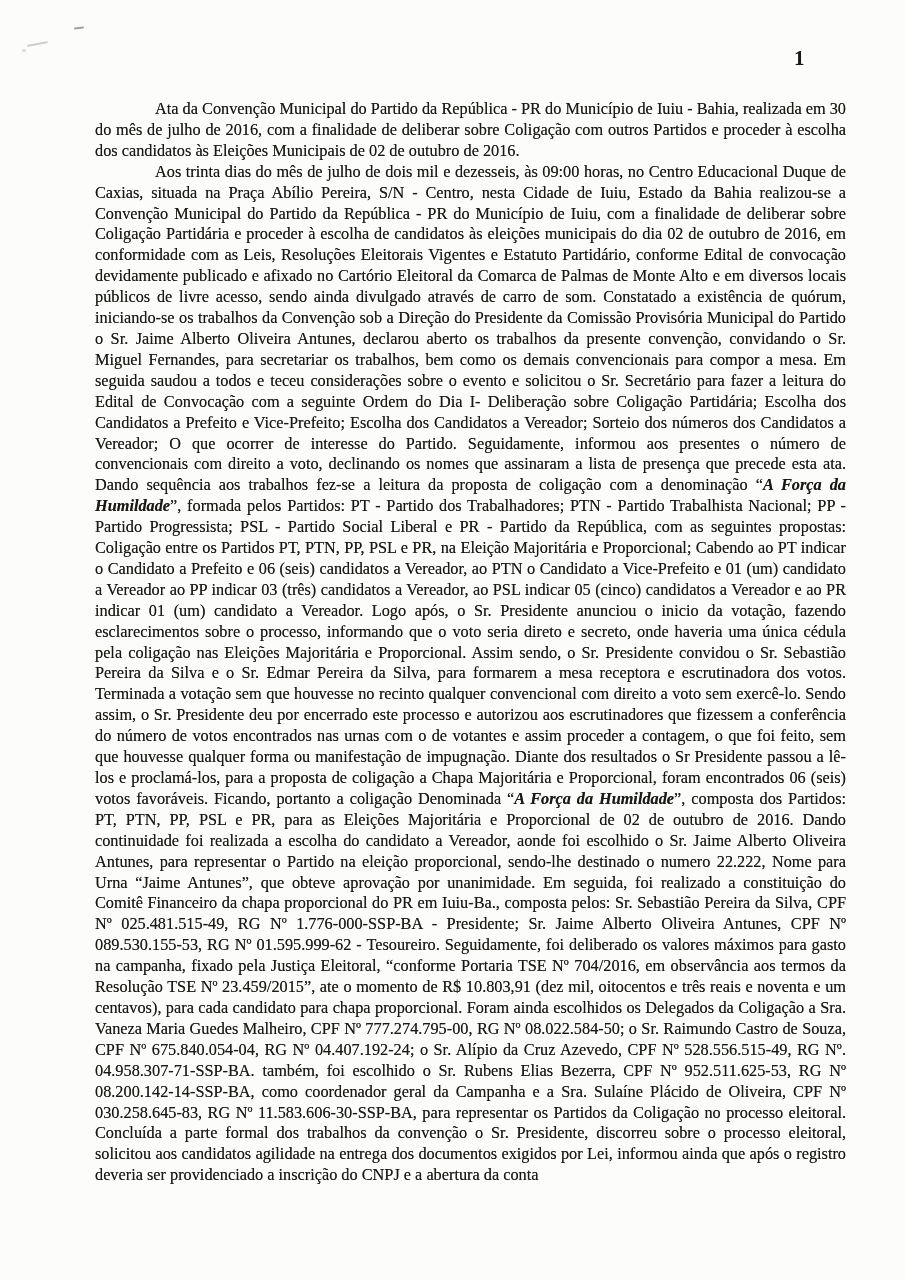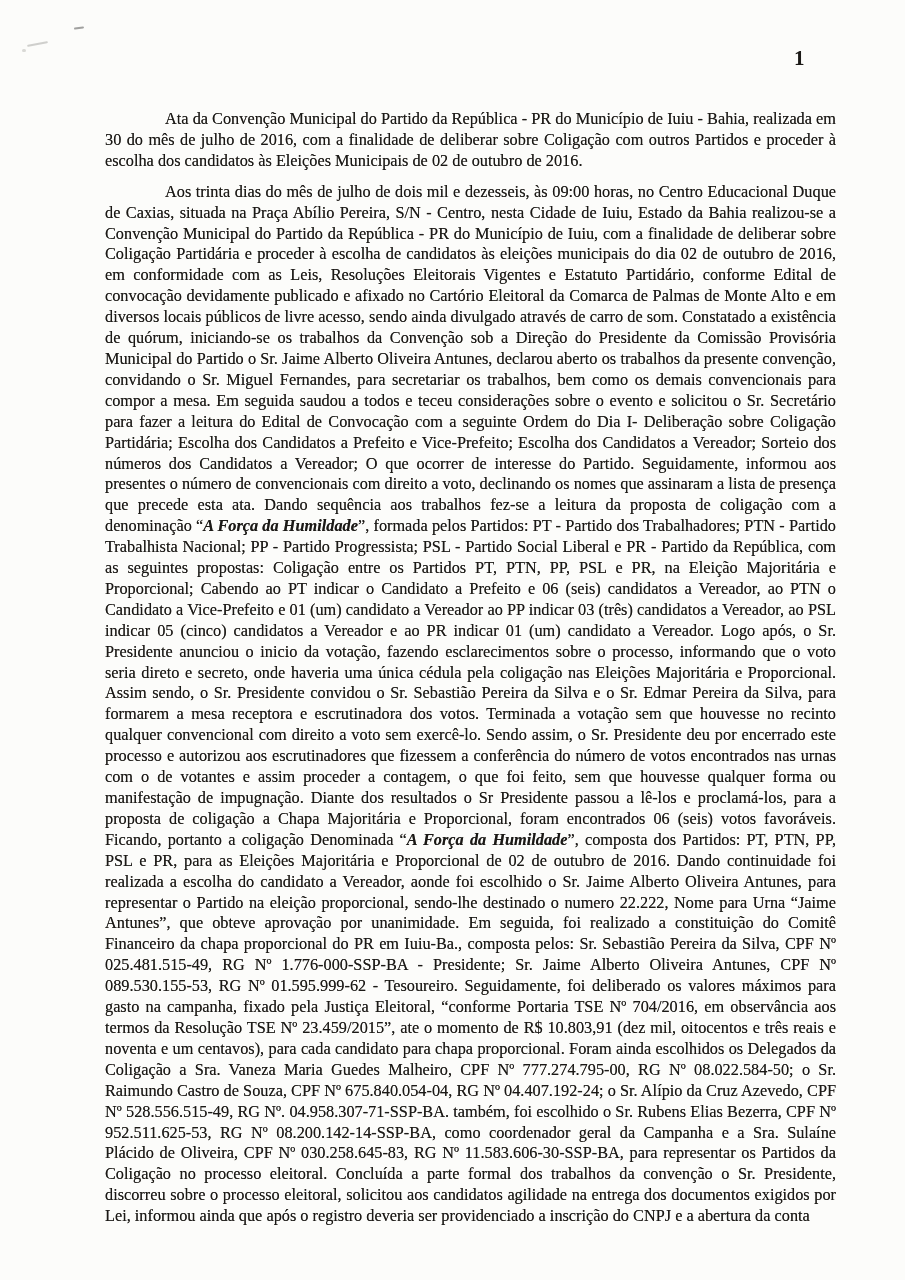--- a/index.html
+++ b/index.html
@@ -26,21 +26,21 @@
     position: absolute;
     left: 95px;
     top: 99px;
     width: 751px;
     color: #1b1916;
     font-size: 16.3px;
     line-height: 20.9px;
     text-shadow: 0 0 0.5px rgba(25, 22, 18, 0.65);
   }
   .para {
-    margin: 10px;
+    margin: 0;
     text-align: justify;
     text-indent: 60px;
   }
   .bi {
     font-weight: bold;
     font-style: italic;
   }
   .pencil-mark {
     position: absolute;
     border-radius: 2px;

